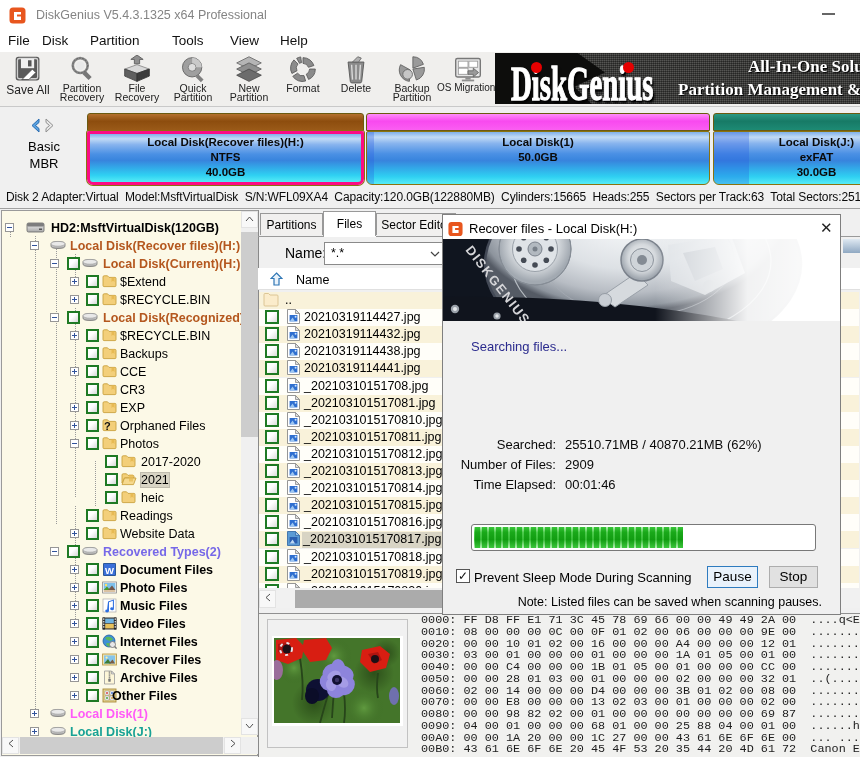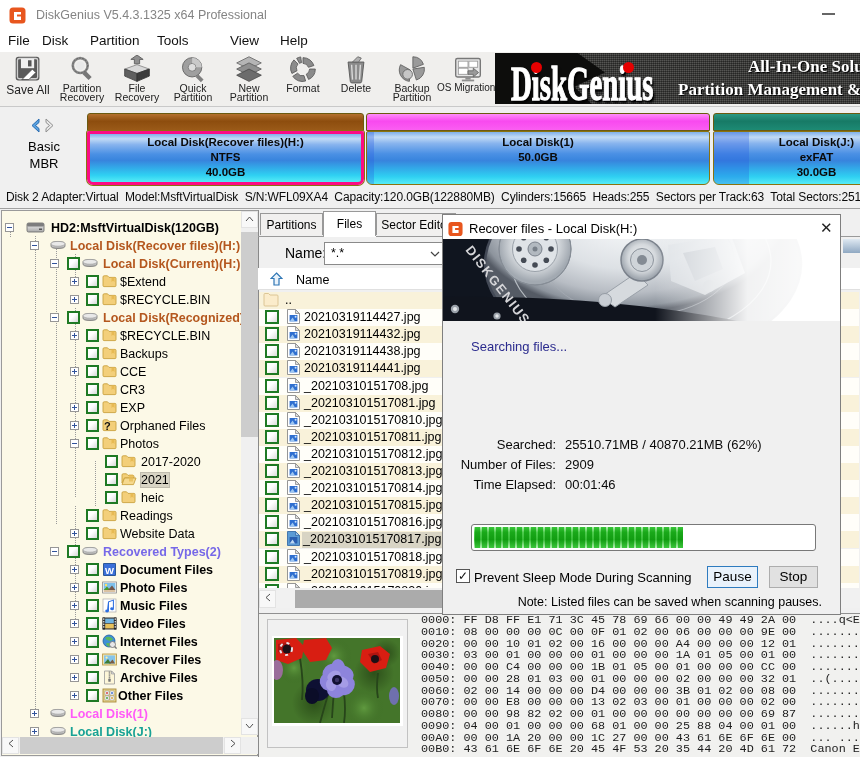--- a/index.html
+++ b/index.html
@@ -84,21 +84,21 @@
 <svg class="a" style="left:9px;top:7px" width="17" height="17" viewBox="0 0 17 17">
     <rect x="0.5" y="0.5" width="16" height="16" rx="3.5" fill="#e8561e"></rect>
     <path d="M5 5h7v2.5h-4v2h4v3.5H5z" fill="#fff"></path>
   </svg>
 <div class="a" id="title-txt">DiskGenius V5.4.3.1325 x64 Professional</div>
 <div class="a" id="minbtn"></div>
 <div class="a" id="menubar">
  <span class="mi" style="left:8px">File</span>
  <span class="mi" style="left:42px">Disk</span>
  <span class="mi" style="left:90px">Partition</span>
- <span class="mi" style="left:157px">Tools</span>
+ <span class="mi" style="left:172px">Tools</span>
  <span class="mi" style="left:230px">View</span>
  <span class="mi" style="left:280px">Help</span>
 </div>
 
 <div class="a" id="toolbar"></div>
 <div class="a" id="tbwrap" style="left:0;top:52px;width:495px;height:54px;overflow:hidden">
  <div class="tb" style="left:1px;width:54px">
   <svg width="30" height="29" viewBox="0 0 34 33">
         <rect x="3" y="2" width="27" height="27" rx="3" fill="#5a5a5a"></rect>
         <rect x="5" y="4" width="23" height="23" rx="2" fill="none" stroke="#cfcfcf" stroke-width="1.5"></rect>
@@ -507,21 +507,21 @@
             <rect x="3" y="3" width="4" height="4"></rect>
             <rect x="8" y="3" width="4" height="4"></rect>
             <rect x="3" y="8" width="4" height="4"></rect>
             <rect x="8" y="8" width="4" height="4"></rect>
           </g>
           <circle cx="5" cy="5" r="1" fill="#d04040"></circle>
           <circle cx="10" cy="5" r="1" fill="#4070d0"></circle>
           <circle cx="5" cy="10" r="1" fill="#40a040"></circle>
           <circle cx="10" cy="10" r="1" fill="#d0a040"></circle>
         </svg></span>
-      <span class="tt bold" style="left:116px">Other Files</span>
+      <span class="tt bold" style="left:110px">Other Files</span>
     </div>
 <div class="trow" style="top:494px">
       <i class="exp plus" style="left:28px"></i>
       <span class="tico" style="left:47px"><svg width="18" height="14" viewBox="0 0 18 14">
           <path d="M2 6 Q2 3.5 9 3.5 T16 6 L16 8 Q16 10.5 9 10.5 T2 8 z" fill="url(#gdisk)" stroke="#777" stroke-width="0.8"></path>
           <ellipse cx="9" cy="5.8" rx="7" ry="2.4" fill="#e9e9e9" stroke="#999" stroke-width="0.6"></ellipse>
         </svg></span>
       <span class="tt bold c-mg" style="left:68px">Local Disk(1)</span>
     </div>
 <div class="trow" style="top:512px">

